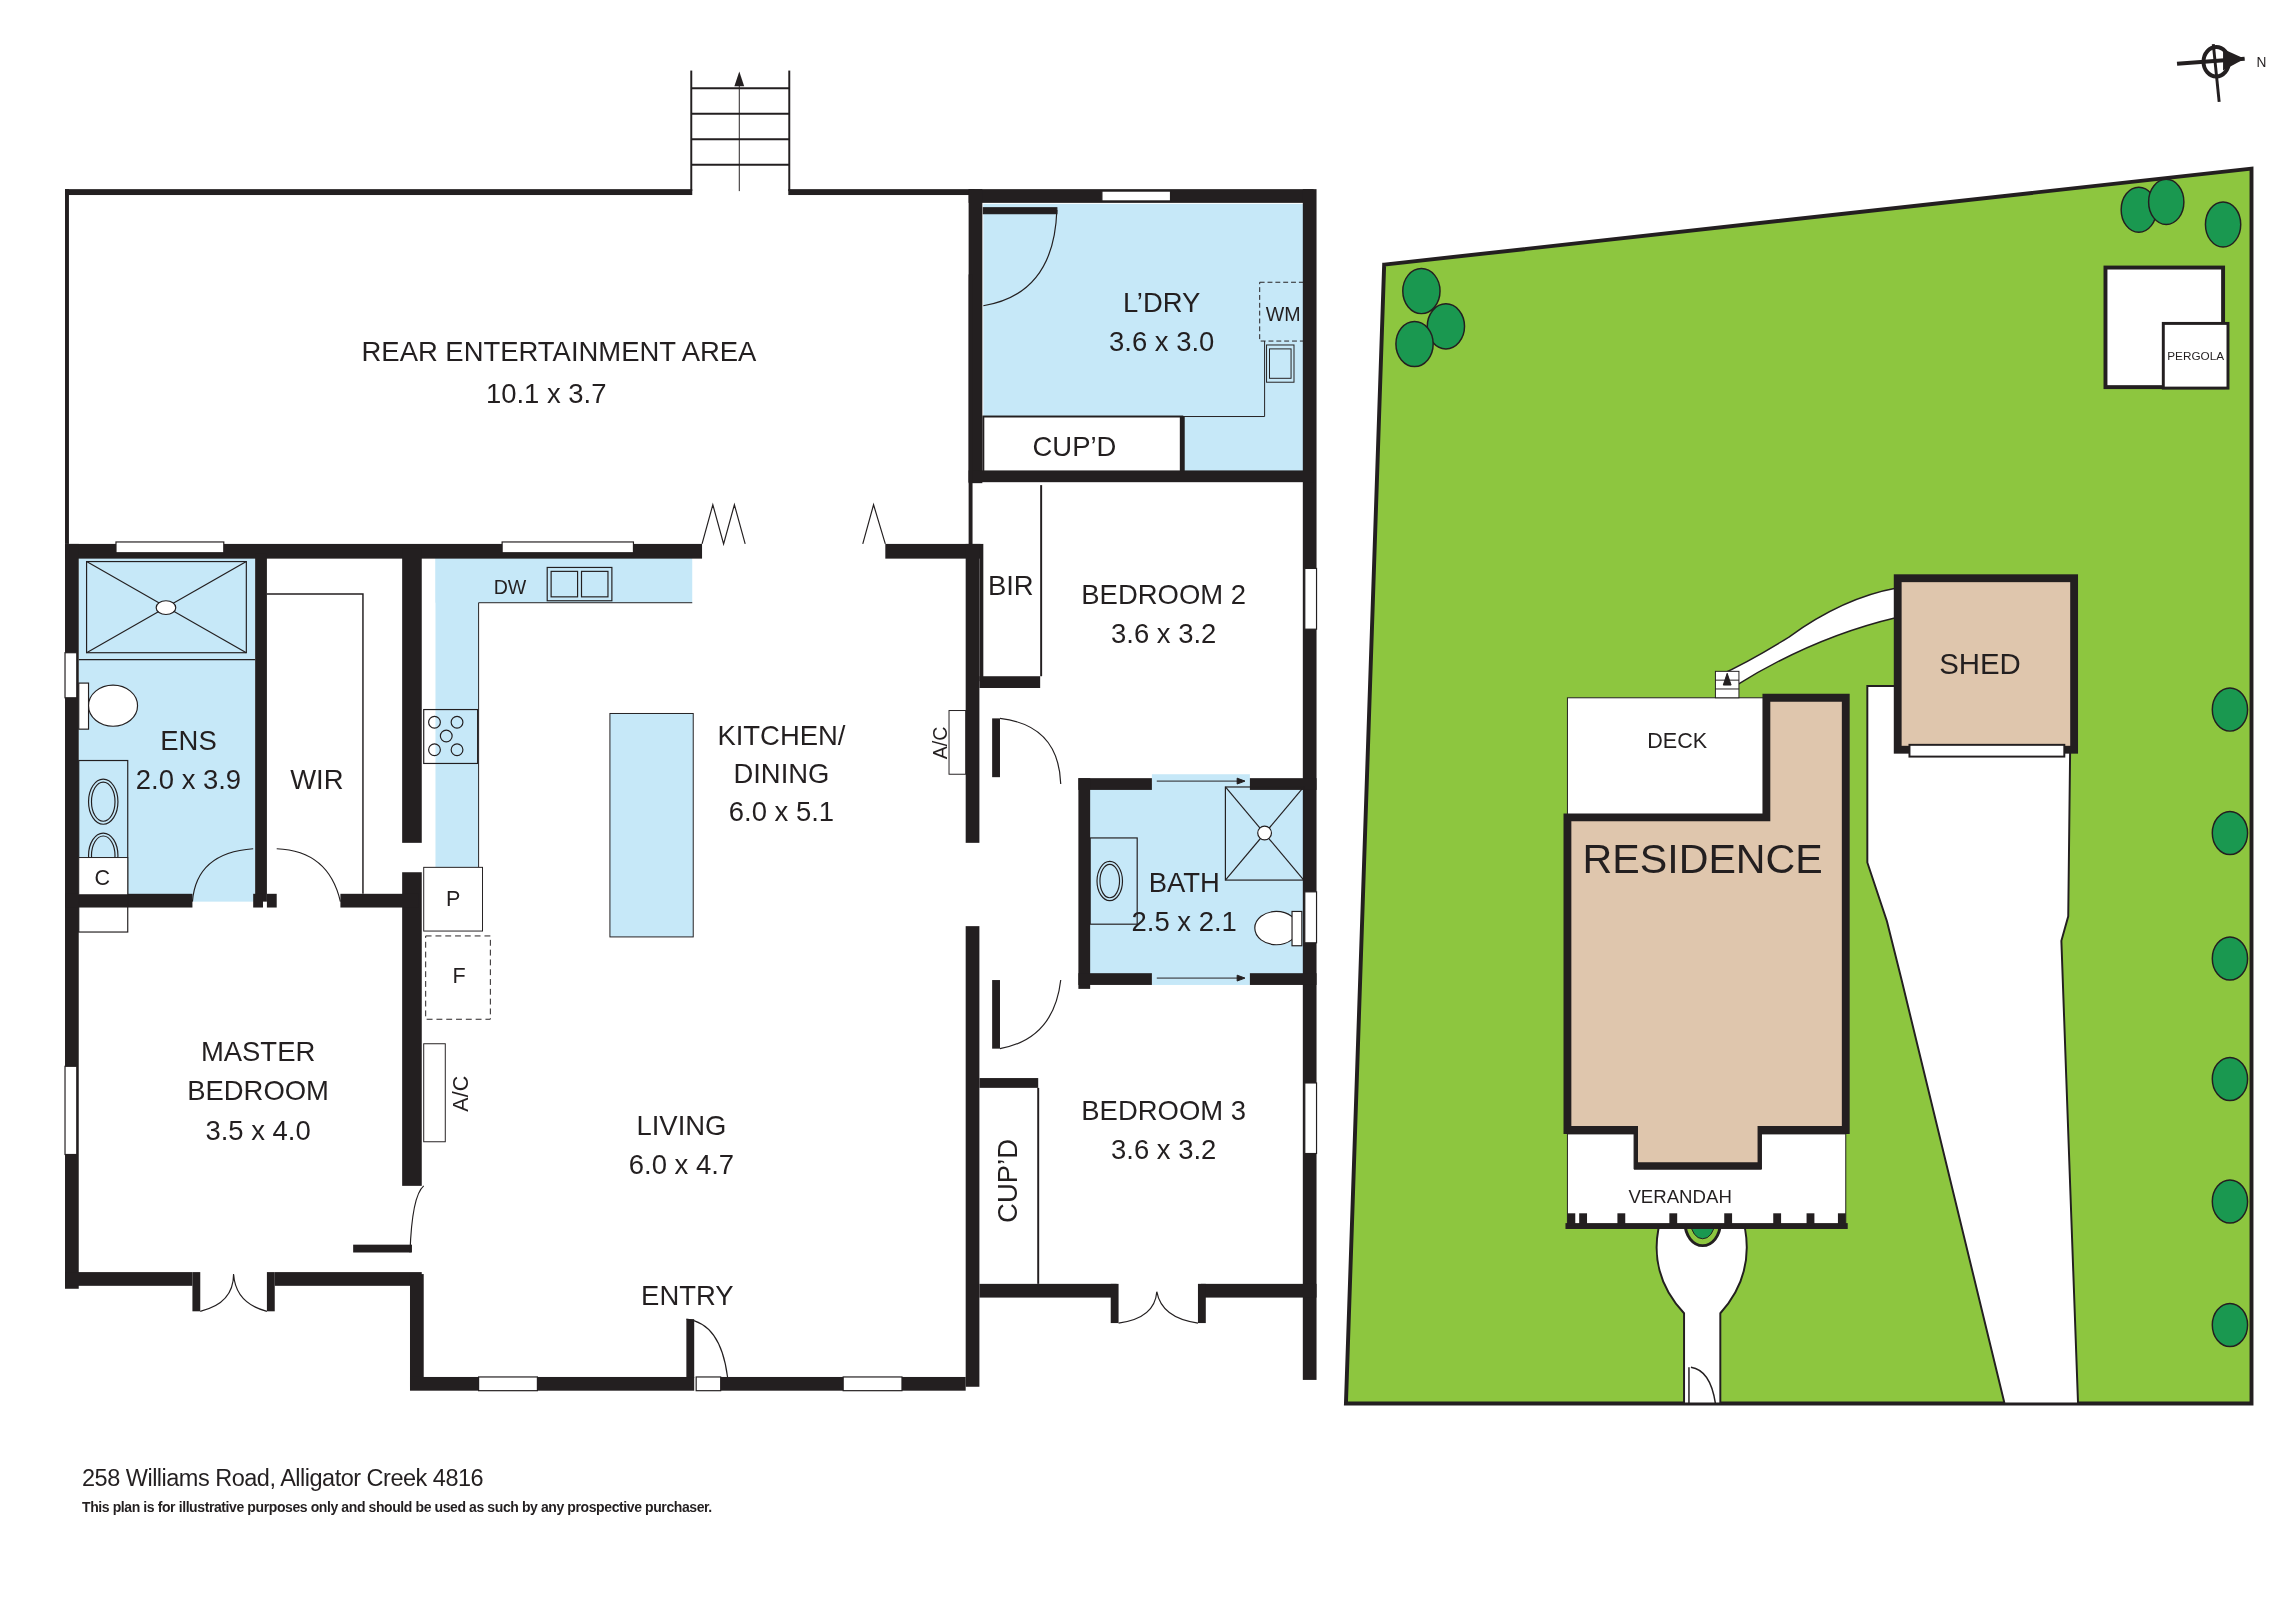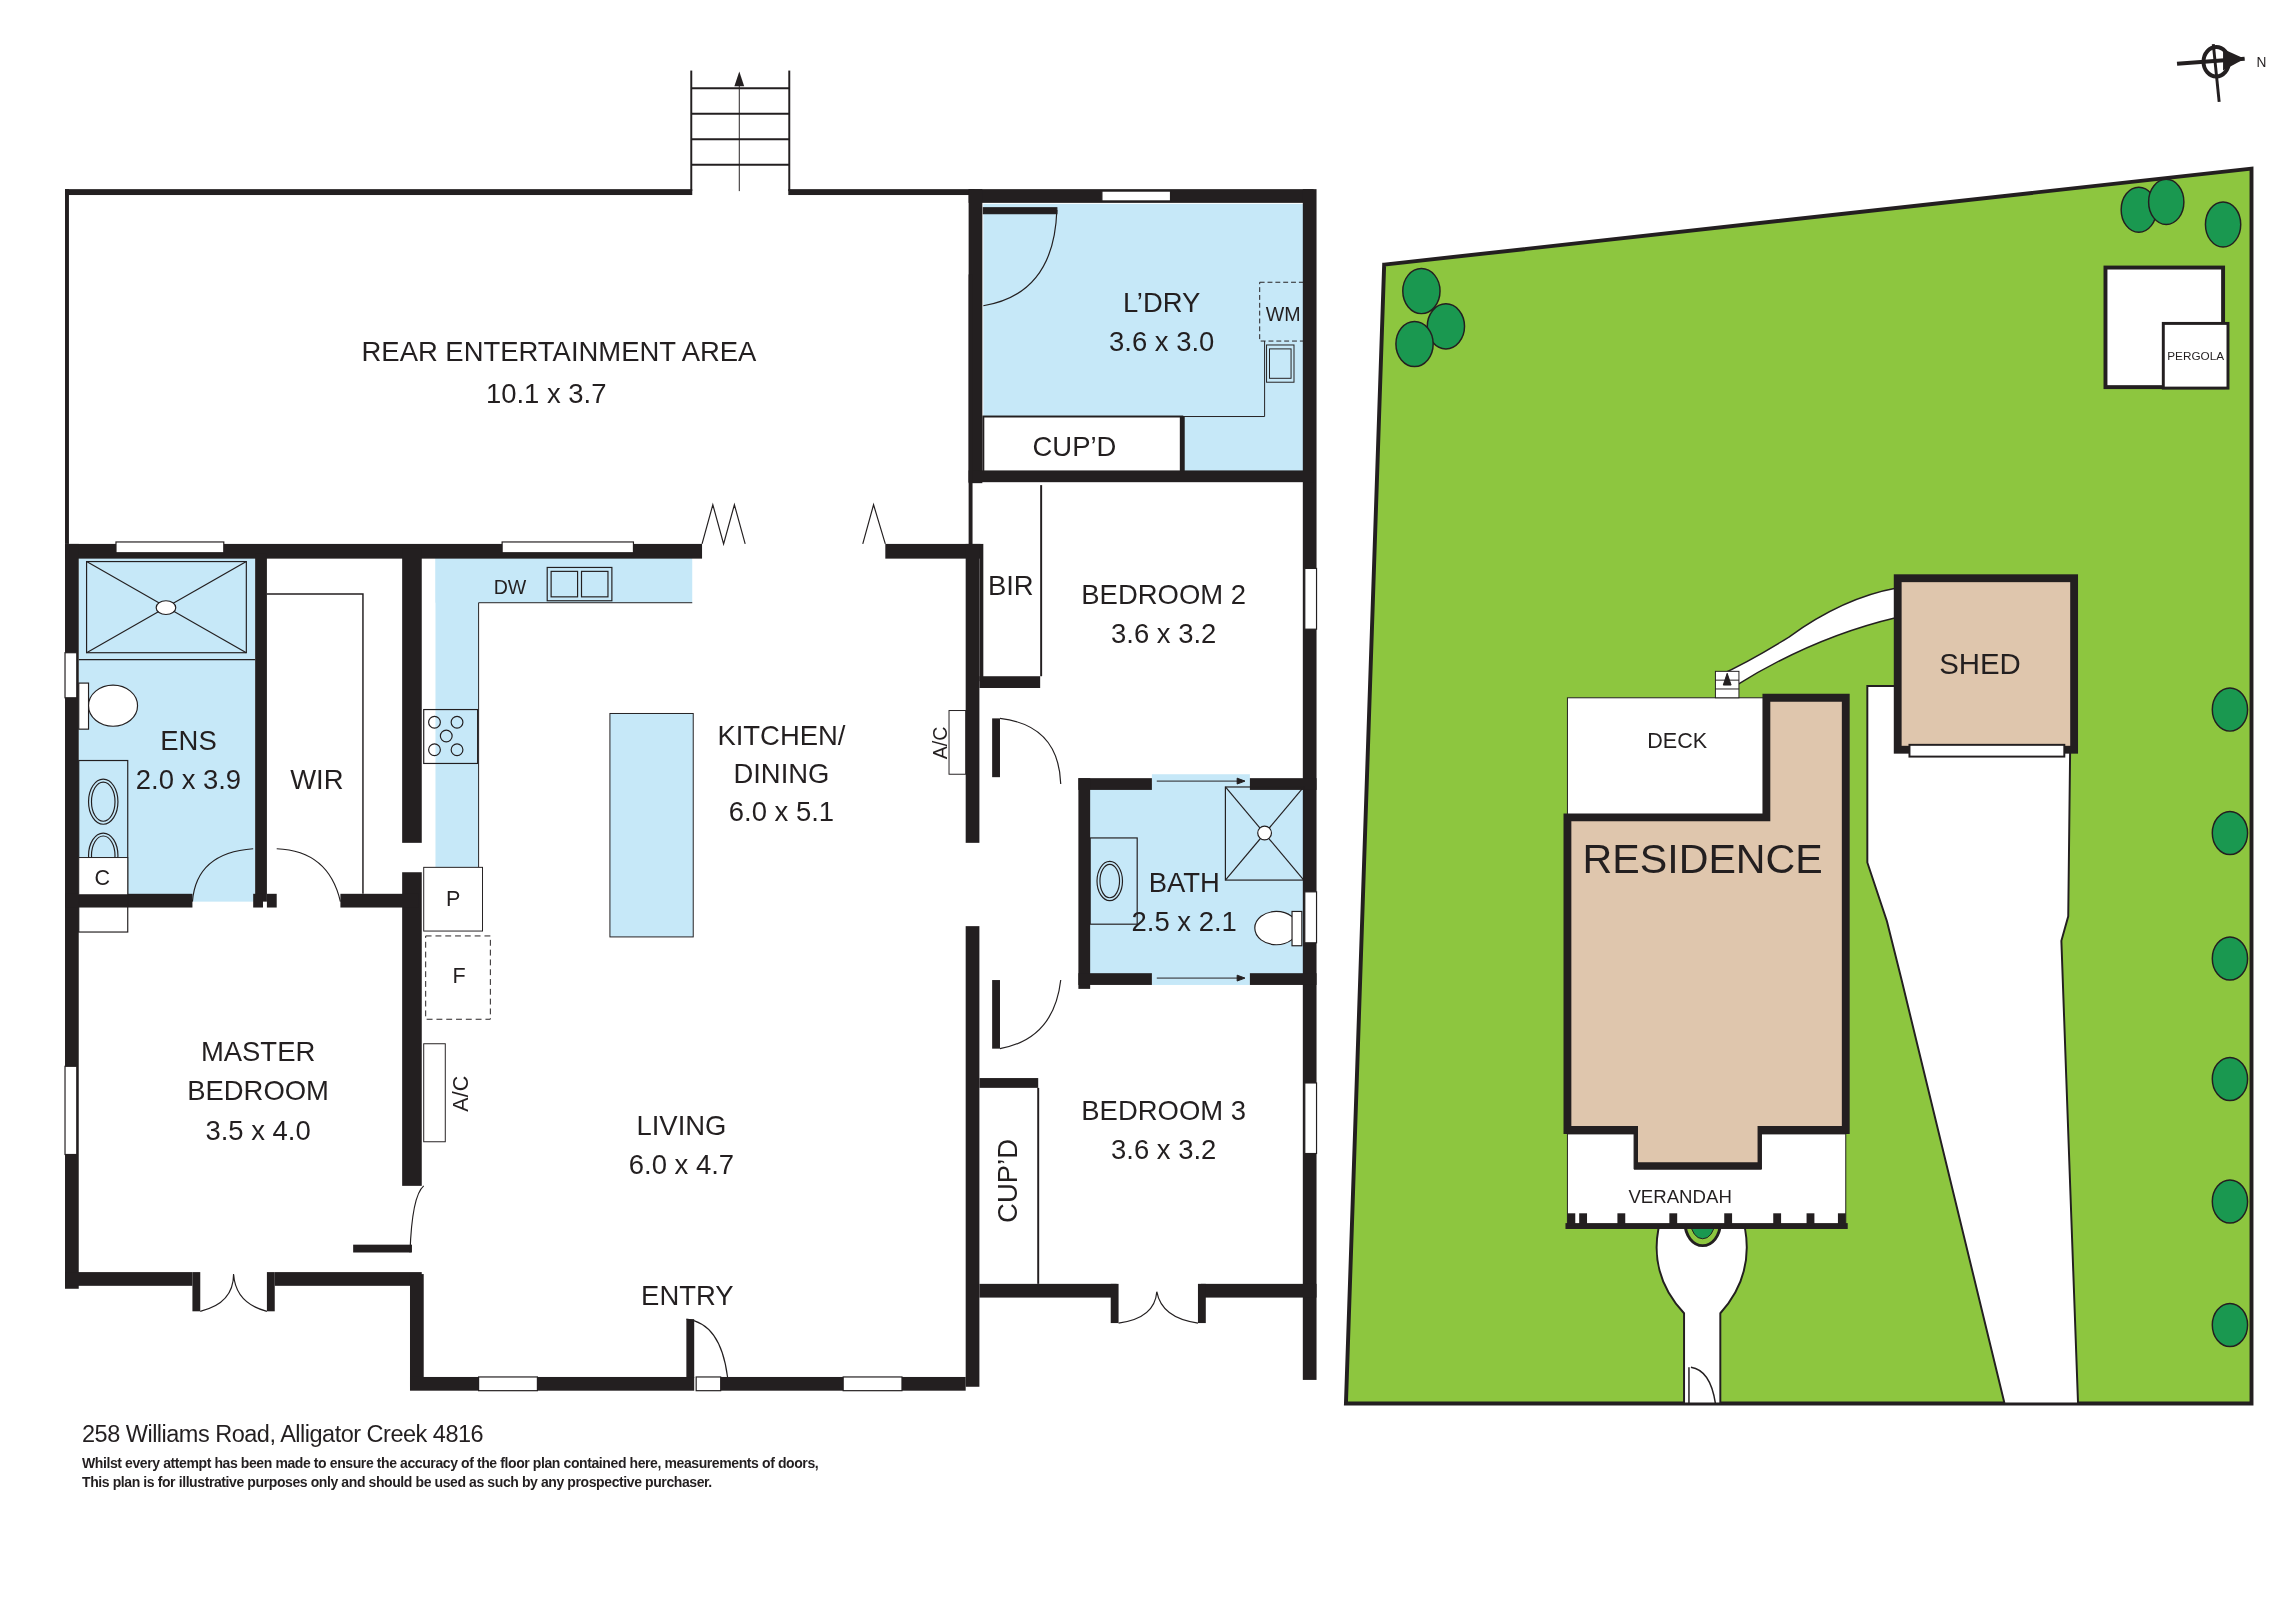--- a/index.html
+++ b/index.html
@@ -1,19 +1,19 @@
 <!DOCTYPE html>
 <html><head>
 <meta charset="utf-8">
 <style>
   html, body { margin:0; padding:0; background:#ffffff; }
   body { width:2293px; height:1621px; position:relative; overflow:hidden; font-family:"Liberation Sans", sans-serif; }
   svg { position:absolute; left:0; top:0; }
   .lbl { font-family:"Liberation Sans", sans-serif; fill:#231f20; }
-  .footer { position:absolute; left:82px; top:1421px; color:#231f20; }
+  .footer { position:absolute; left:82px; top:1465px; color:#231f20; }
   .footer .addr { font-family:"Liberation Sans", sans-serif; font-size:23.5px; letter-spacing:-0.5px; }
   .footer .disc { font-family:"Liberation Sans", sans-serif; font-size:14px; font-weight:bold; line-height:19.6px; margin-top:5.9px; letter-spacing:-0.4px; }
 </style>
 </head>
 <body>
 
 <svg width="2293" height="1621" viewBox="0 0 2339 1654" xmlns="http://www.w3.org/2000/svg">
 
   <g>
 
@@ -335,17 +335,16 @@
       <ellipse cx="2261" cy="63" rx="13" ry="15" stroke-width="4"></ellipse>
       <polygon points="2290,60 2268,50 2268,72" fill="#231f20" stroke="none"></polygon>
       <text x="2302" y="68" font-size="14" fill="#231f20" stroke="none" class="lbl">N</text>
     </g>
   </g>
 </svg>
 
 <div class="footer">
   <div class="addr">258 Williams Road, Alligator Creek 4816</div>
   <div class="disc">
-    <div>Whilst every attempt has been made to ensure the accuracy of the floor plan contained here, measurements of doors,</div>
     <div>This plan is for illustrative purposes only and should be used as such by any prospective purchaser.</div>
   </div>
 </div>
 
 
 </body></html>

